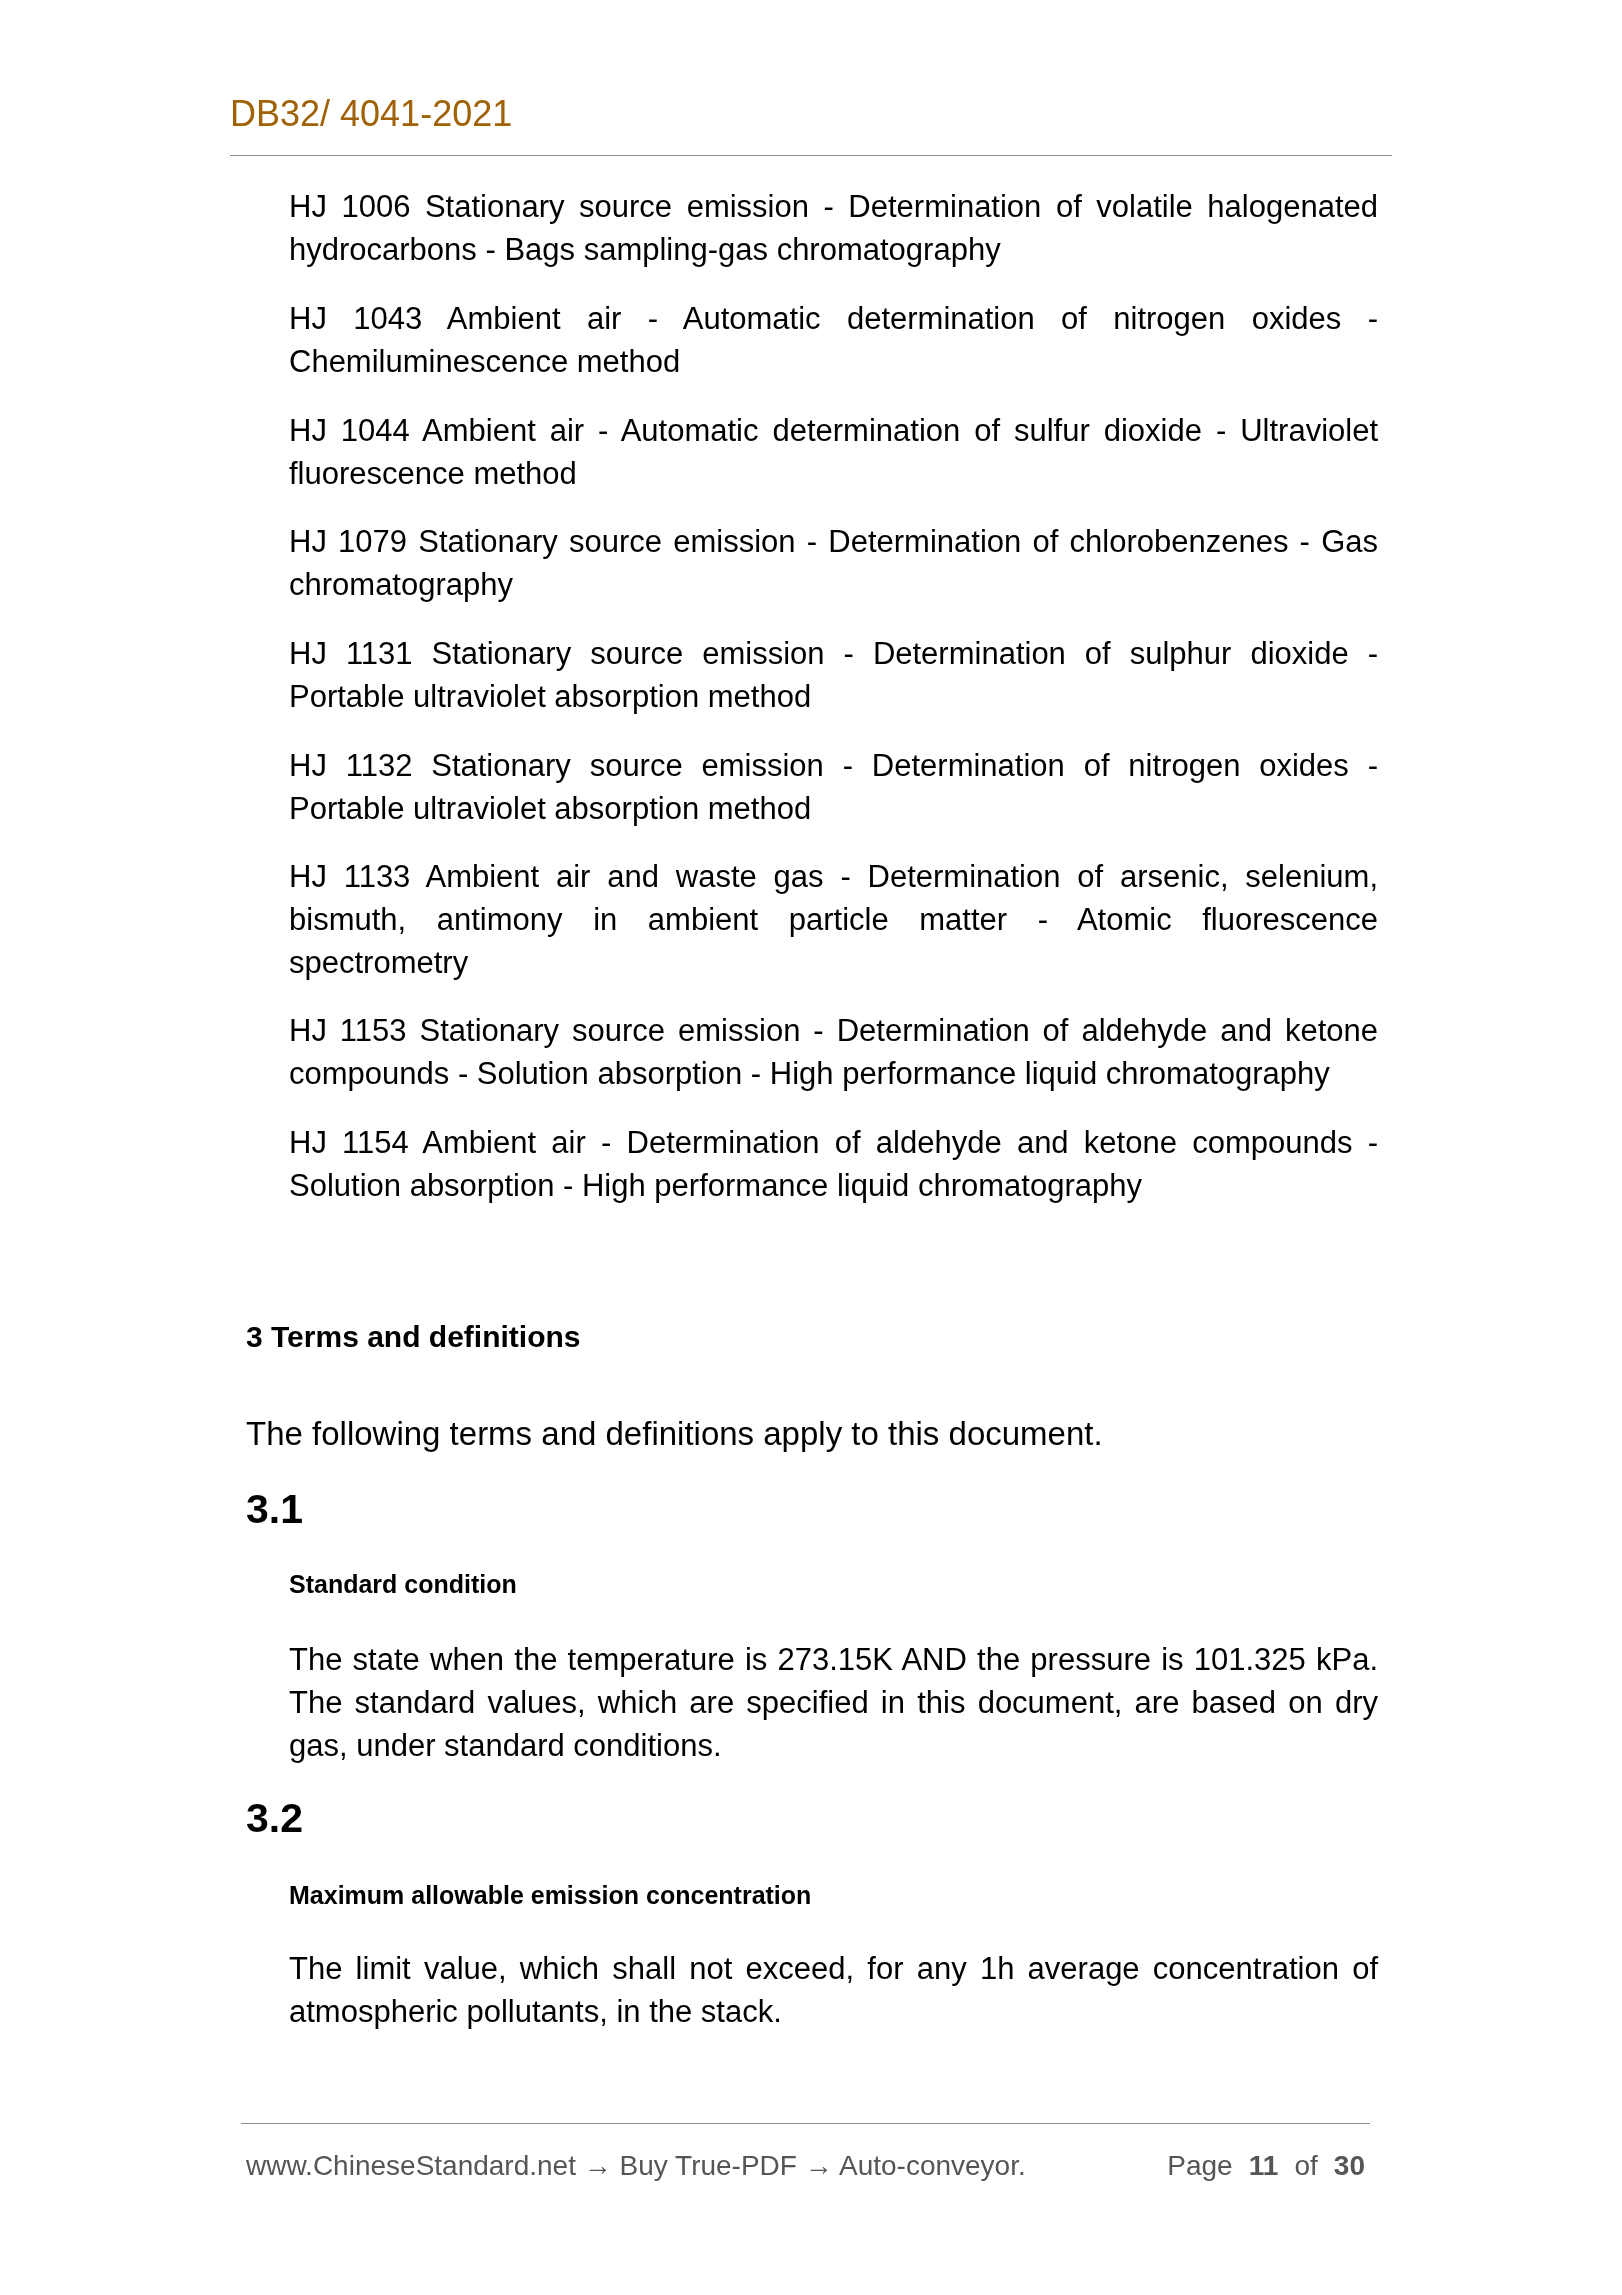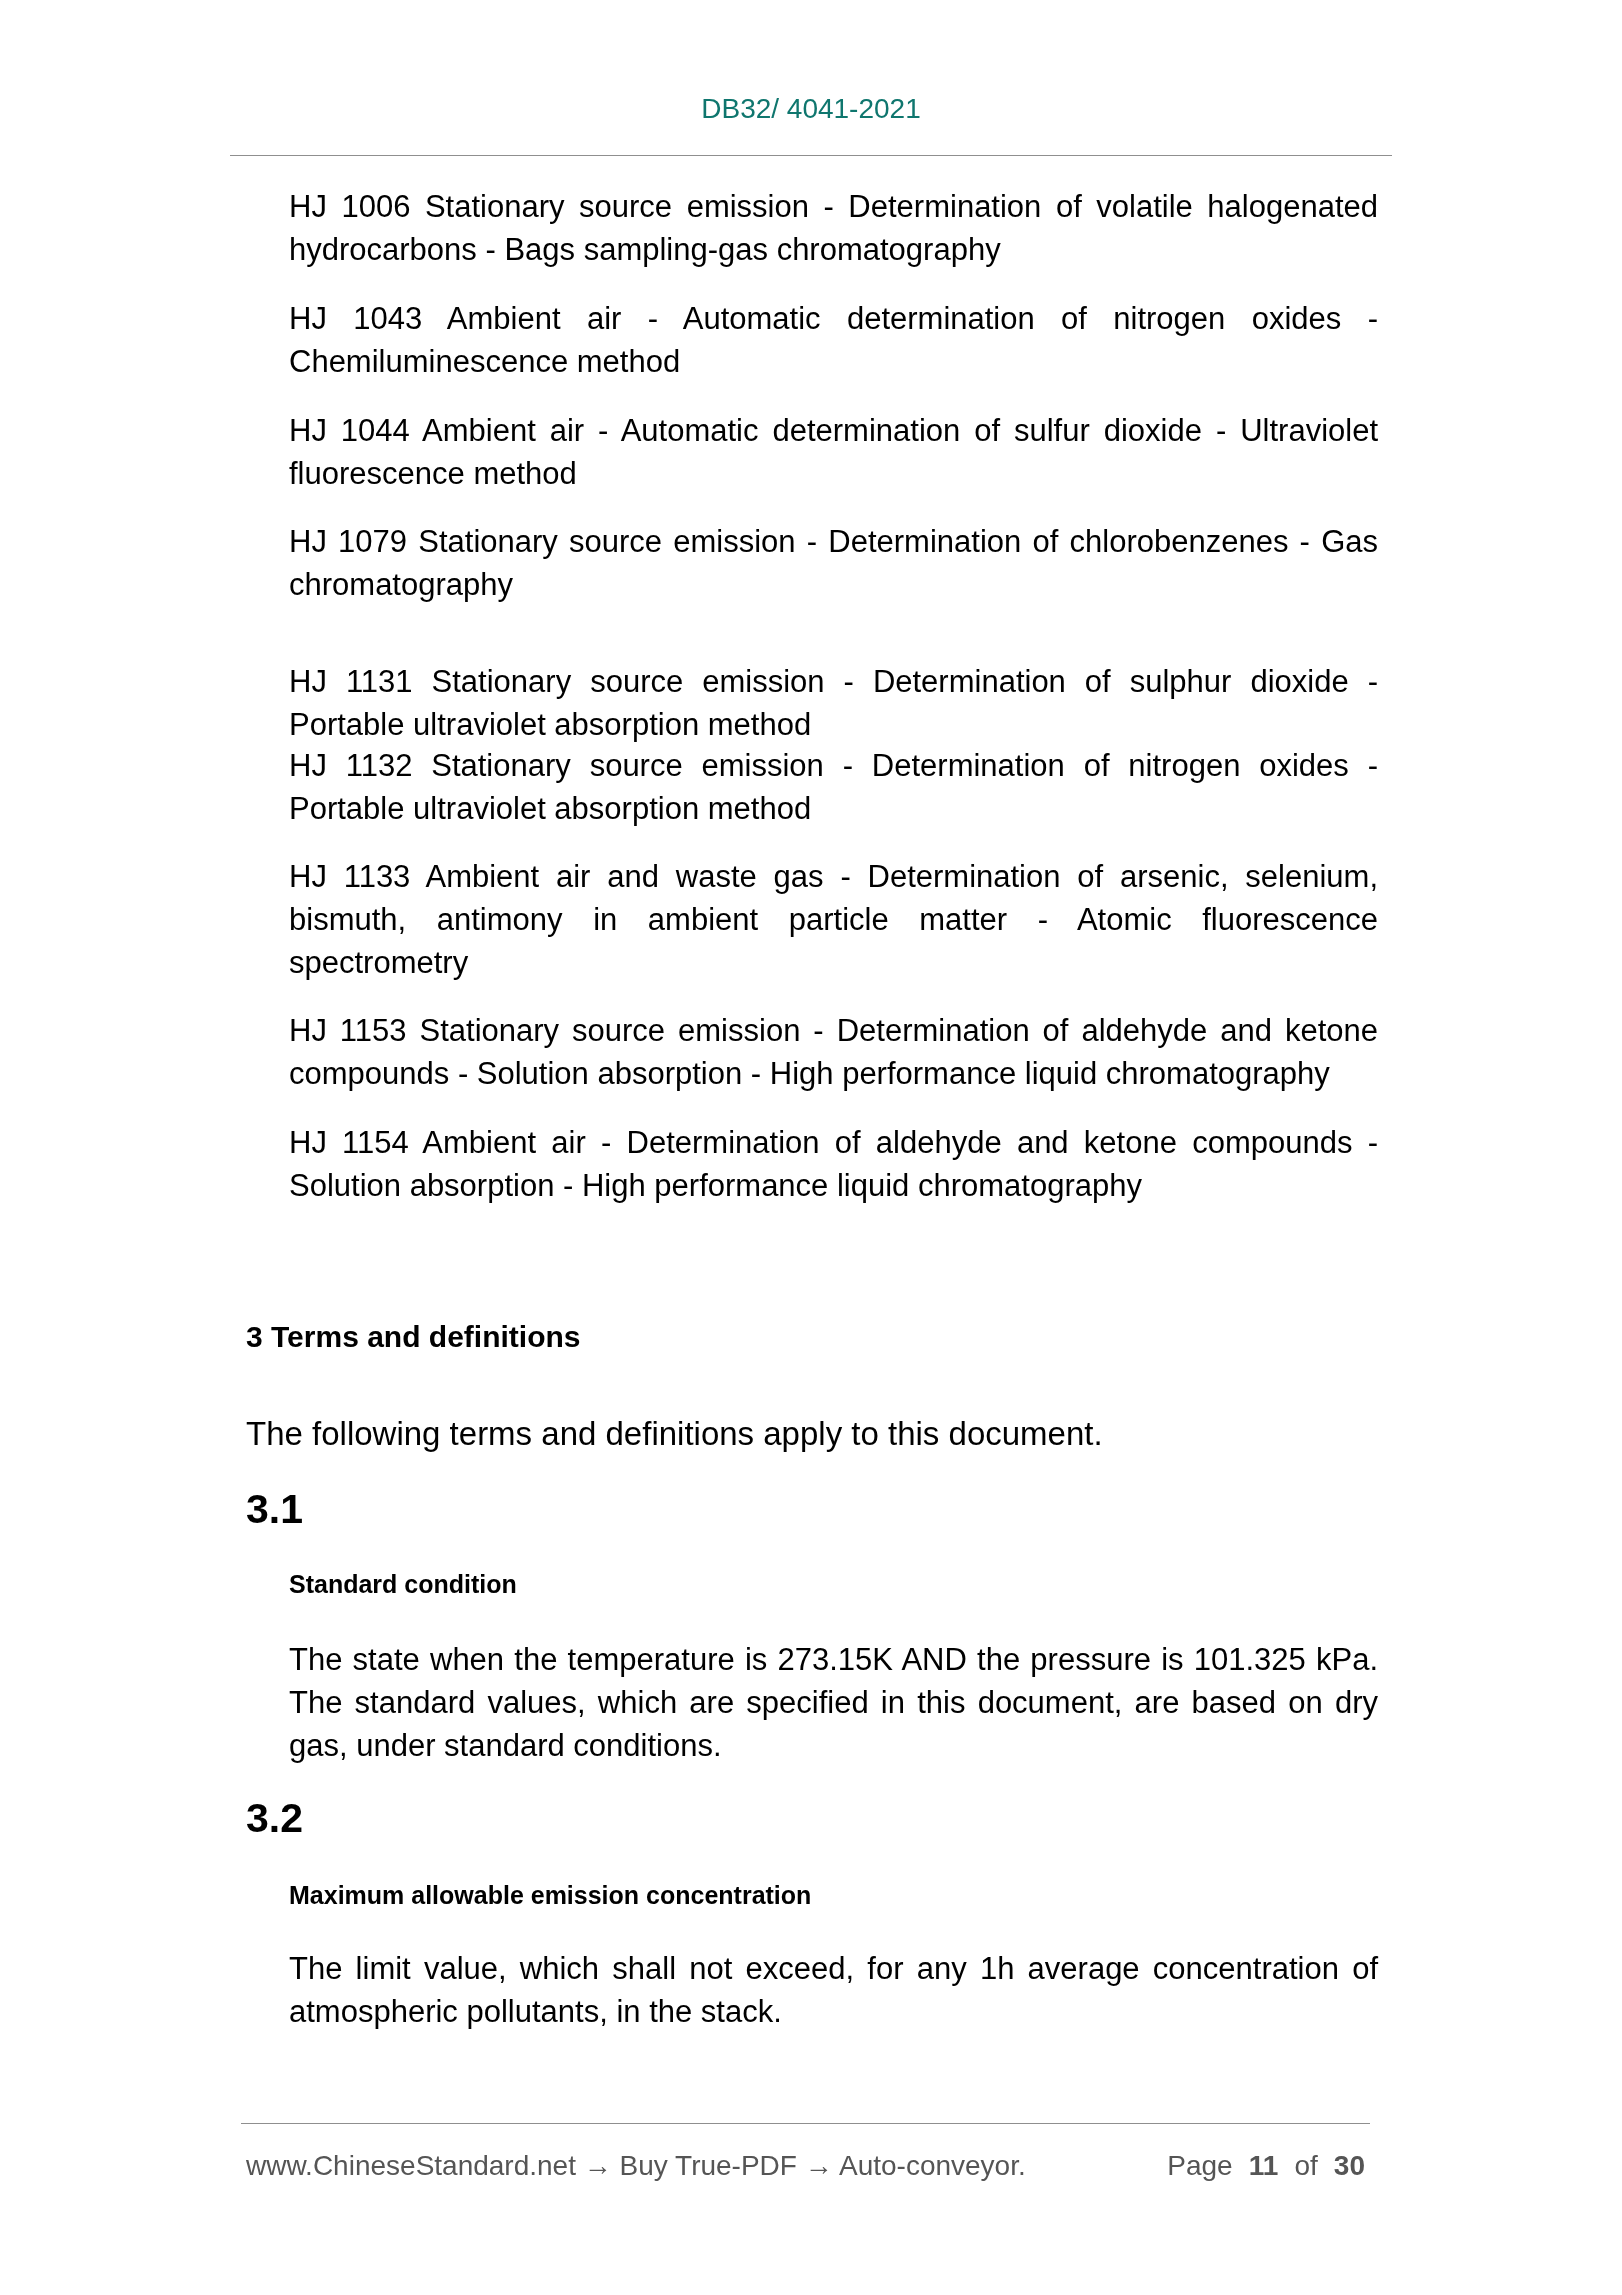--- a/index.html
+++ b/index.html
@@ -1,19 +1,19 @@
 <!DOCTYPE html>
 <html style="font-size:13.3px"><head>
 <meta charset="utf-8">
 <style>
   html, body { margin: 0; padding: 0; background: #ffffff; }
   body { width: 1623px; height: 2295px; position: relative; overflow: hidden;
          font-family: "Liberation Sans", sans-serif; color: #000; }
-  .page-header { position: absolute; left: 230px; top: 93px; width: 1162px; text-align: center;
-                 font-size: 28px; color: #0f766e; }
+  .page-header { position: absolute; left: 230px; top: 93px; width: 1162px; 
+                 font-size: 36px; color: #a16207; }
   .rule { position: absolute; height: 0; border-top: 1.7px solid #8f8f8f; }
   .rule.top { left: 230px; top: 155px; width: 1162px; }
   .rule.bottom { left: 241px; top: 2123px; width: 1129px; }
   .ref { position: absolute; left: 289px; width: 1089px; font-size: 31px; line-height: 43px;
          text-align: justify; }
   .h1 { position: absolute; left: 246px; font-size: 30px; font-weight: bold; line-height: 50px; }
   .intro { position: absolute; left: 246px; font-size: 33px; line-height: 43px; }
   .num { position: absolute; left: 246px; font-size: 41px; font-weight: bold; line-height: 43px; }
   .term { position: absolute; left: 289px; font-size: 25px; font-weight: bold; line-height: 43px; }
   .def { position: absolute; left: 289px; width: 1089px; font-size: 31px; line-height: 43px;
@@ -28,21 +28,21 @@
 </head>
 <body>
 
 <div class="page-header">DB32/ 4041-2021</div>
 <div class="rule top"></div>
 
 <div class="ref" style="top:185px">HJ 1006 Stationary source emission - Determination of volatile halogenated hydrocarbons - Bags sampling-gas chromatography</div>
 <div class="ref" style="top:297px">HJ 1043 Ambient air - Automatic determination of nitrogen oxides - Chemiluminescence method</div>
 <div class="ref" style="top:409px">HJ 1044 Ambient air - Automatic determination of sulfur dioxide - Ultraviolet fluorescence method</div>
 <div class="ref" style="top:520px">HJ 1079 Stationary source emission - Determination of chlorobenzenes - Gas chromatography</div>
-<div class="ref" style="top:660px">HJ 1131 Stationary source emission - Determination of sulphur dioxide - Portable ultraviolet absorption method</div>
+<div class="ref" style="top:632px">HJ 1131 Stationary source emission - Determination of sulphur dioxide - Portable ultraviolet absorption method</div>
 <div class="ref" style="top:744px">HJ 1132 Stationary source emission - Determination of nitrogen oxides - Portable ultraviolet absorption method</div>
 <div class="ref" style="top:855px">HJ 1133 Ambient air and waste gas - Determination of arsenic, selenium, bismuth, antimony in ambient particle matter - Atomic fluorescence spectrometry</div>
 <div class="ref" style="top:1009px">HJ 1153 Stationary source emission - Determination of aldehyde and ketone compounds - Solution absorption - High performance liquid chromatography</div>
 <div class="ref" style="top:1121px">HJ 1154 Ambient air - Determination of aldehyde and ketone compounds - Solution absorption - High performance liquid chromatography</div>
 
 <div class="h1" style="top:1312px">3 Terms and definitions</div>
 <div class="intro" style="top:1412px">The following terms and definitions apply to this document.</div>
 
 <div class="num" style="top:1488px">3.1</div>
 <div class="term" style="top:1563px">Standard condition</div>

